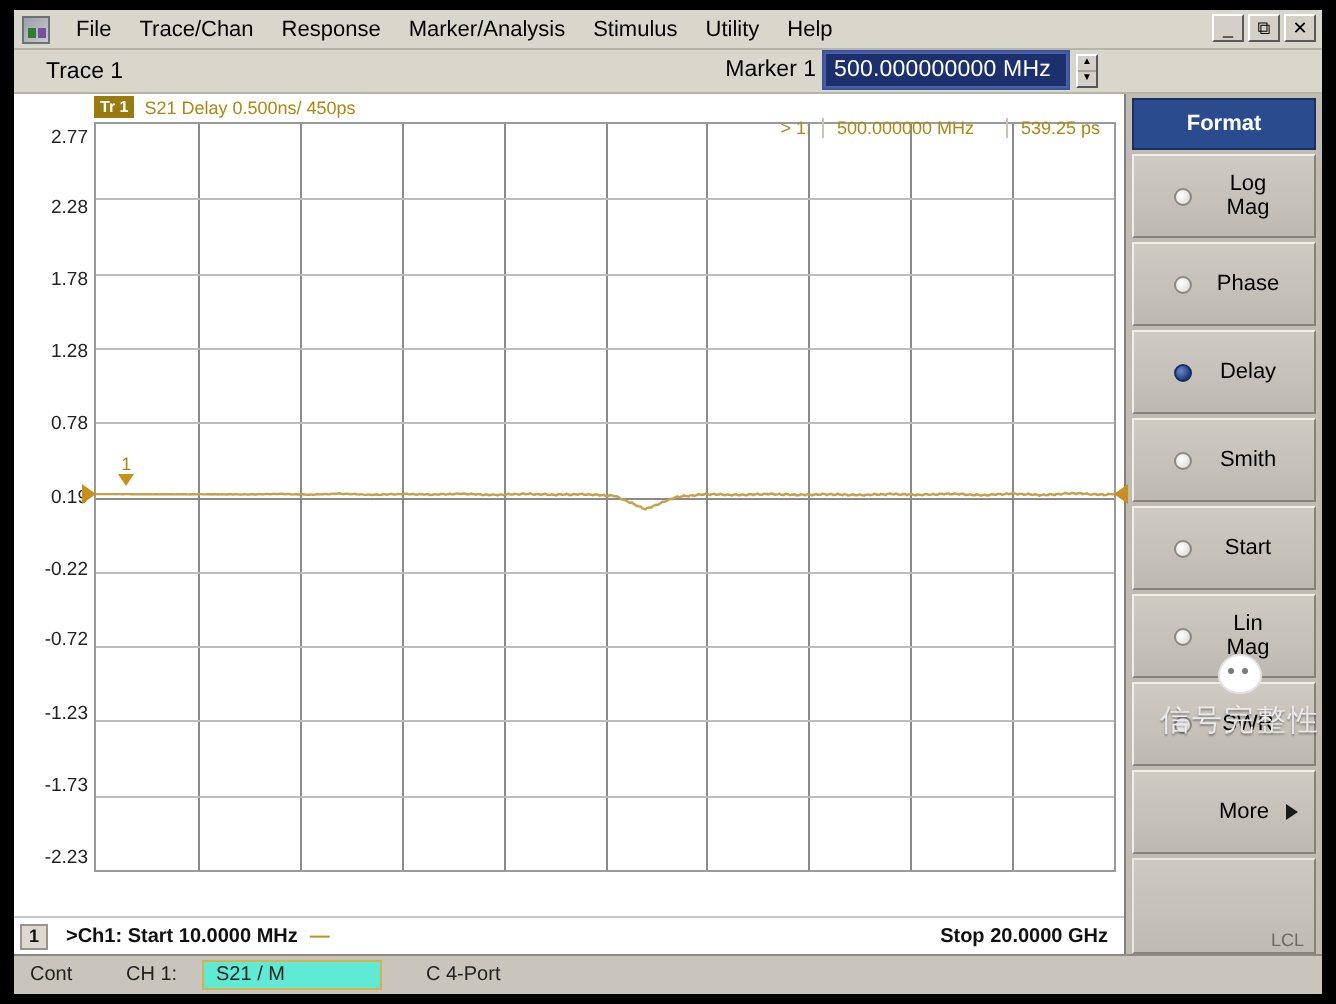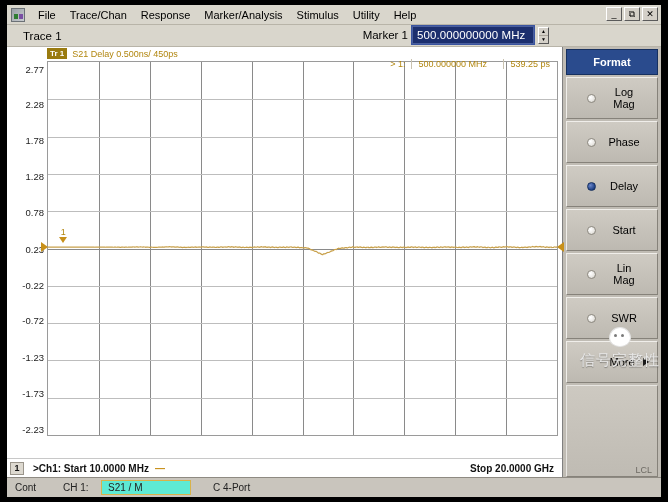--- a/index.html
+++ b/index.html
@@ -421,21 +421,21 @@
             <span class="mkfreq">500.000000 MHz</span>
             <span class="mkval">539.25 ps</span>
           </div>
 
           <div class="ylabels">
             <span style="top:2.0%">2.77</span>
             <span style="top:11.4%">2.28</span>
             <span style="top:21.0%">1.78</span>
             <span style="top:30.6%">1.28</span>
             <span style="top:40.2%">0.78</span>
-            <span style="top:50.0%">0.23</span>
+            <span style="top:50.0%">0.19</span>
             <span style="top:59.6%">-0.22</span>
             <span style="top:69.2%">-0.72</span>
             <span style="top:78.8%">-1.23</span>
             <span style="top:88.4%">-1.73</span>
             <span style="top:98.0%">-2.23</span>
           </div>
 
           <div class="grid" id="grid">
               <div class="gline-v major" style="left: 90%;"></div>
               <div class="gline-v major" style="left: 80%;"></div>
@@ -485,20 +485,24 @@
         <div class="softBtn">
           <div class="radio"></div>
           <div class="lbl">Phase</div>
         </div>
         <div class="softBtn">
           <div class="radio on"></div>
           <div class="lbl">Delay</div>
         </div>
         <div class="softBtn">
           <div class="radio"></div>
+          <div class="lbl">Smith</div>
+        </div>
+        <div class="softBtn">
+          <div class="radio"></div>
           <div class="lbl">Start</div>
         </div>
         <div class="softBtn">
           <div class="radio"></div>
           <div class="lbl">Lin Mag</div>
         </div>
         <div class="softBtn">
           <div class="radio"></div>
           <div class="lbl">SWR</div>
         </div>

